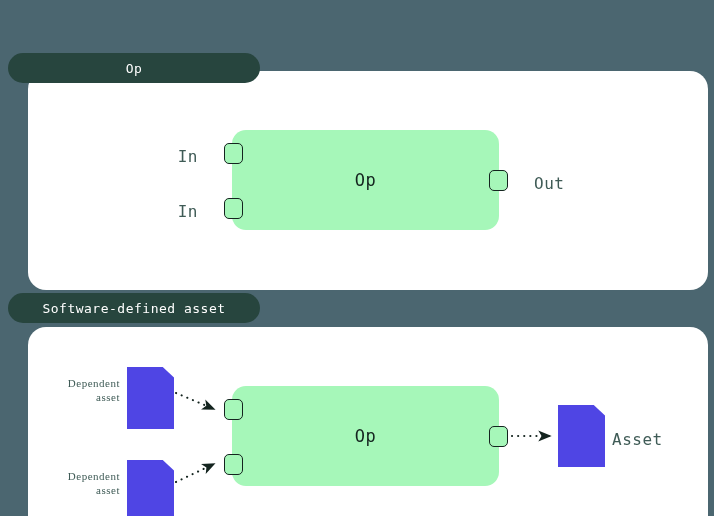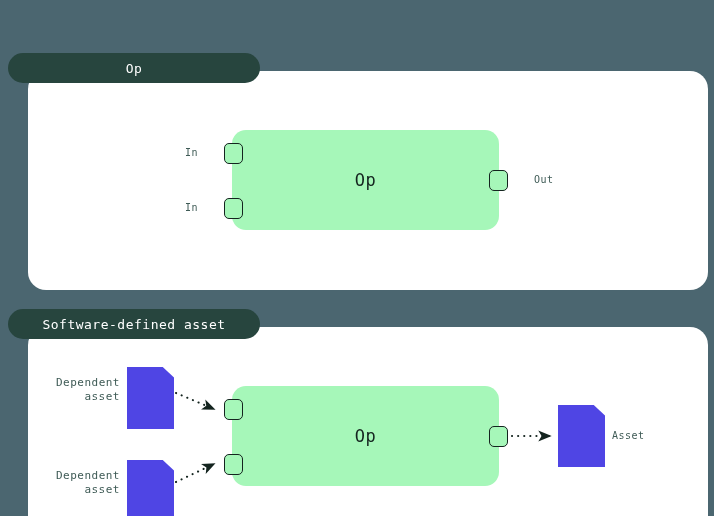--- a/index.html
+++ b/index.html
@@ -56,21 +56,21 @@
     padding: 0 18px;
     white-space: nowrap;
   }
   #tab-op {
     left: 8px;
     top: 11px;
     width: 252px;
   }
   #tab-sda {
     left: 8px;
-    top: 267px;
+    top: 251px;
     width: 252px;
   }
 
   
   .op-node {
     position: absolute;
     background: #a6f7b9;
     border-radius: 14px;
     display: flex;
     align-items: center;
@@ -110,38 +110,39 @@
   #port-in-2      { left: 224px; top: 156px; }
   #port-out-1     { left: 489px; top: 128px; }
   
   #port-in-3      { left: 224px; top: 357px; }
   #port-in-4      { left: 224px; top: 412px; }
   #port-out-2     { left: 489px; top: 384px; }
 
   
   .port-label {
     position: absolute;
-    font-size: 10px;
+    font-size: 16px;
     color: #3f5b56;
     letter-spacing: 0.5px;
     white-space: nowrap;
   }
   #label-in-1  { left: 198px; top: 105px; text-align: right; transform: translateX(-100%); }
   #label-in-2  { left: 198px; top: 160px; text-align: right; transform: translateX(-100%); }
   #label-out-1 { left: 534px; top: 132px; }
   #label-asset { left: 612px; top: 388px; }
 
   .asset-label {
     position: absolute;
     font-size: 11px;
     line-height: 14px;
     color: #3f5b56;
     letter-spacing: 0.5px;
     text-align: right;
     white-space: pre-line;
+    font-family: Liberation Serif, serif;
   }
   #label-dep-1 { left: 120px; top: 334px; transform: translateX(-100%); }
   #label-dep-2 { left: 120px; top: 427px; transform: translateX(-100%); }
 
   
   .asset-icon {
     position: absolute;
     width: 47px;
     height: 62px;
     background: #4f45e4;

